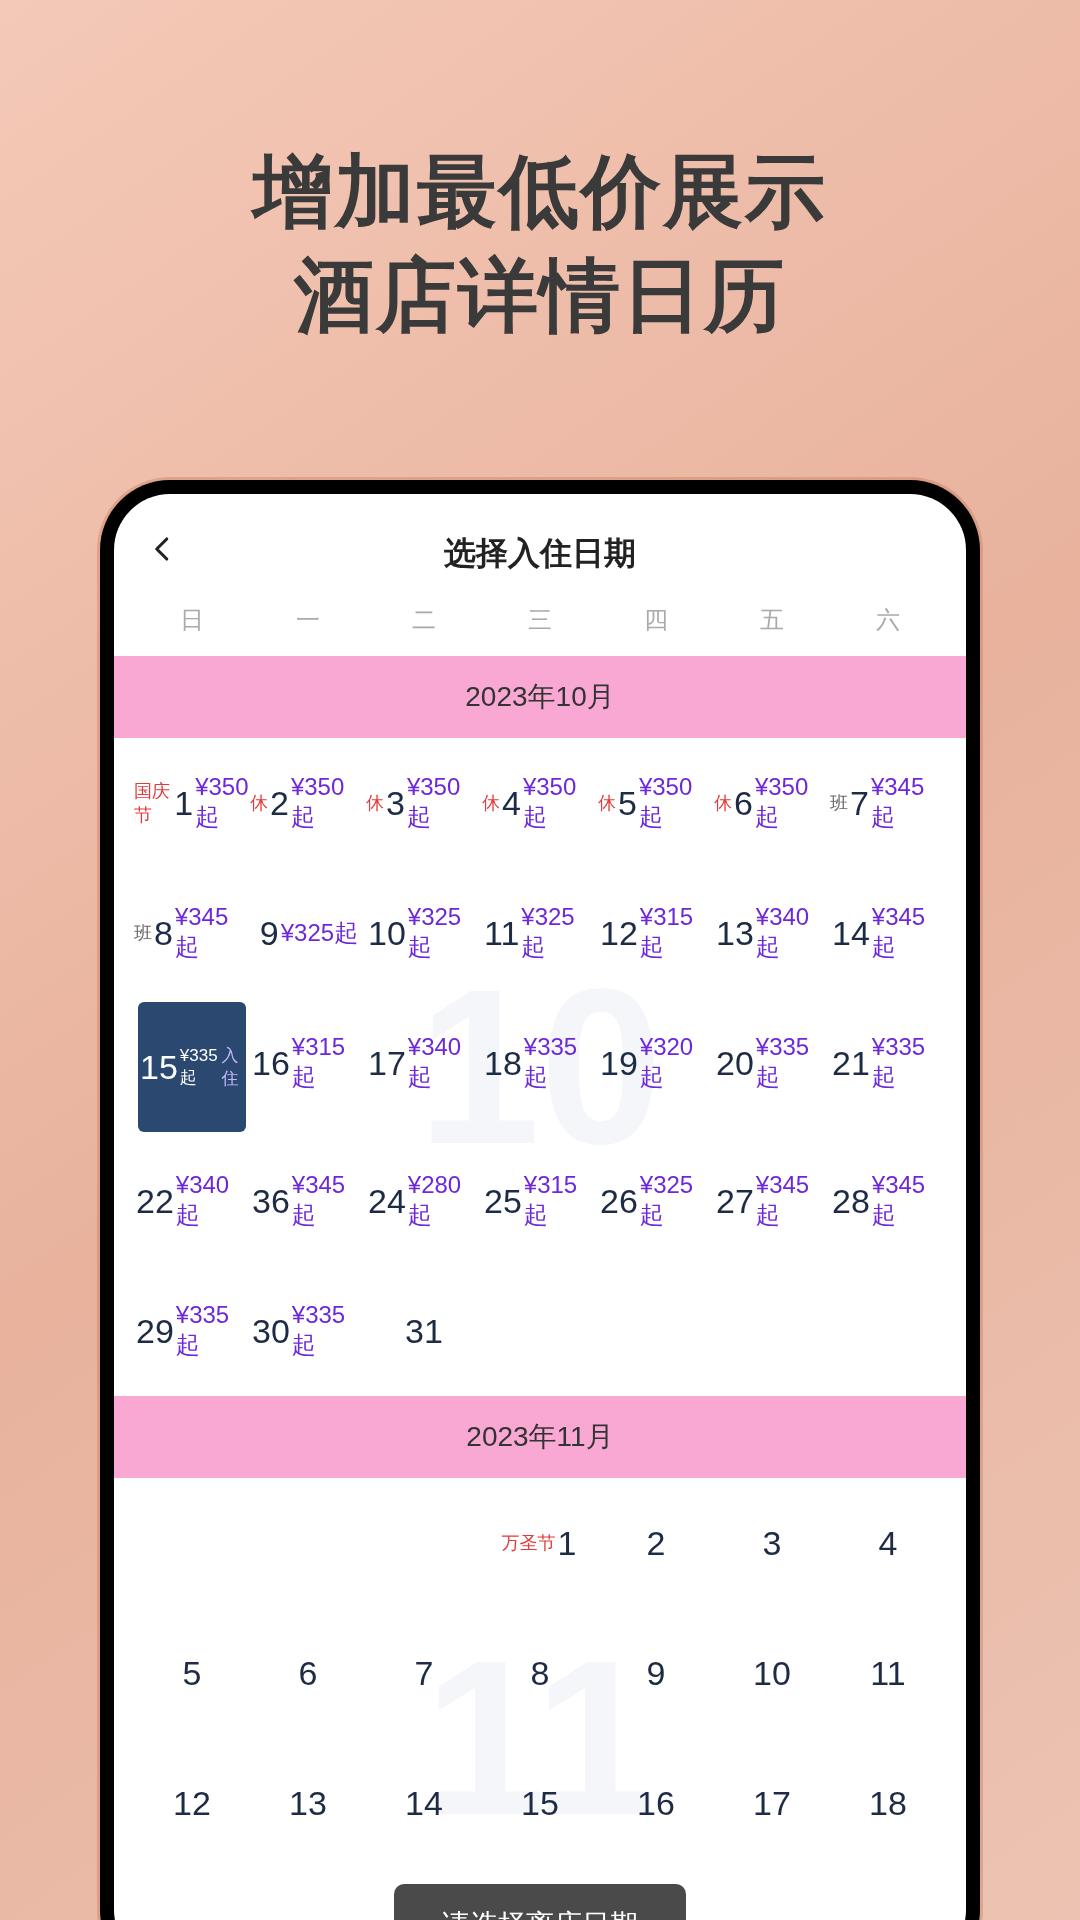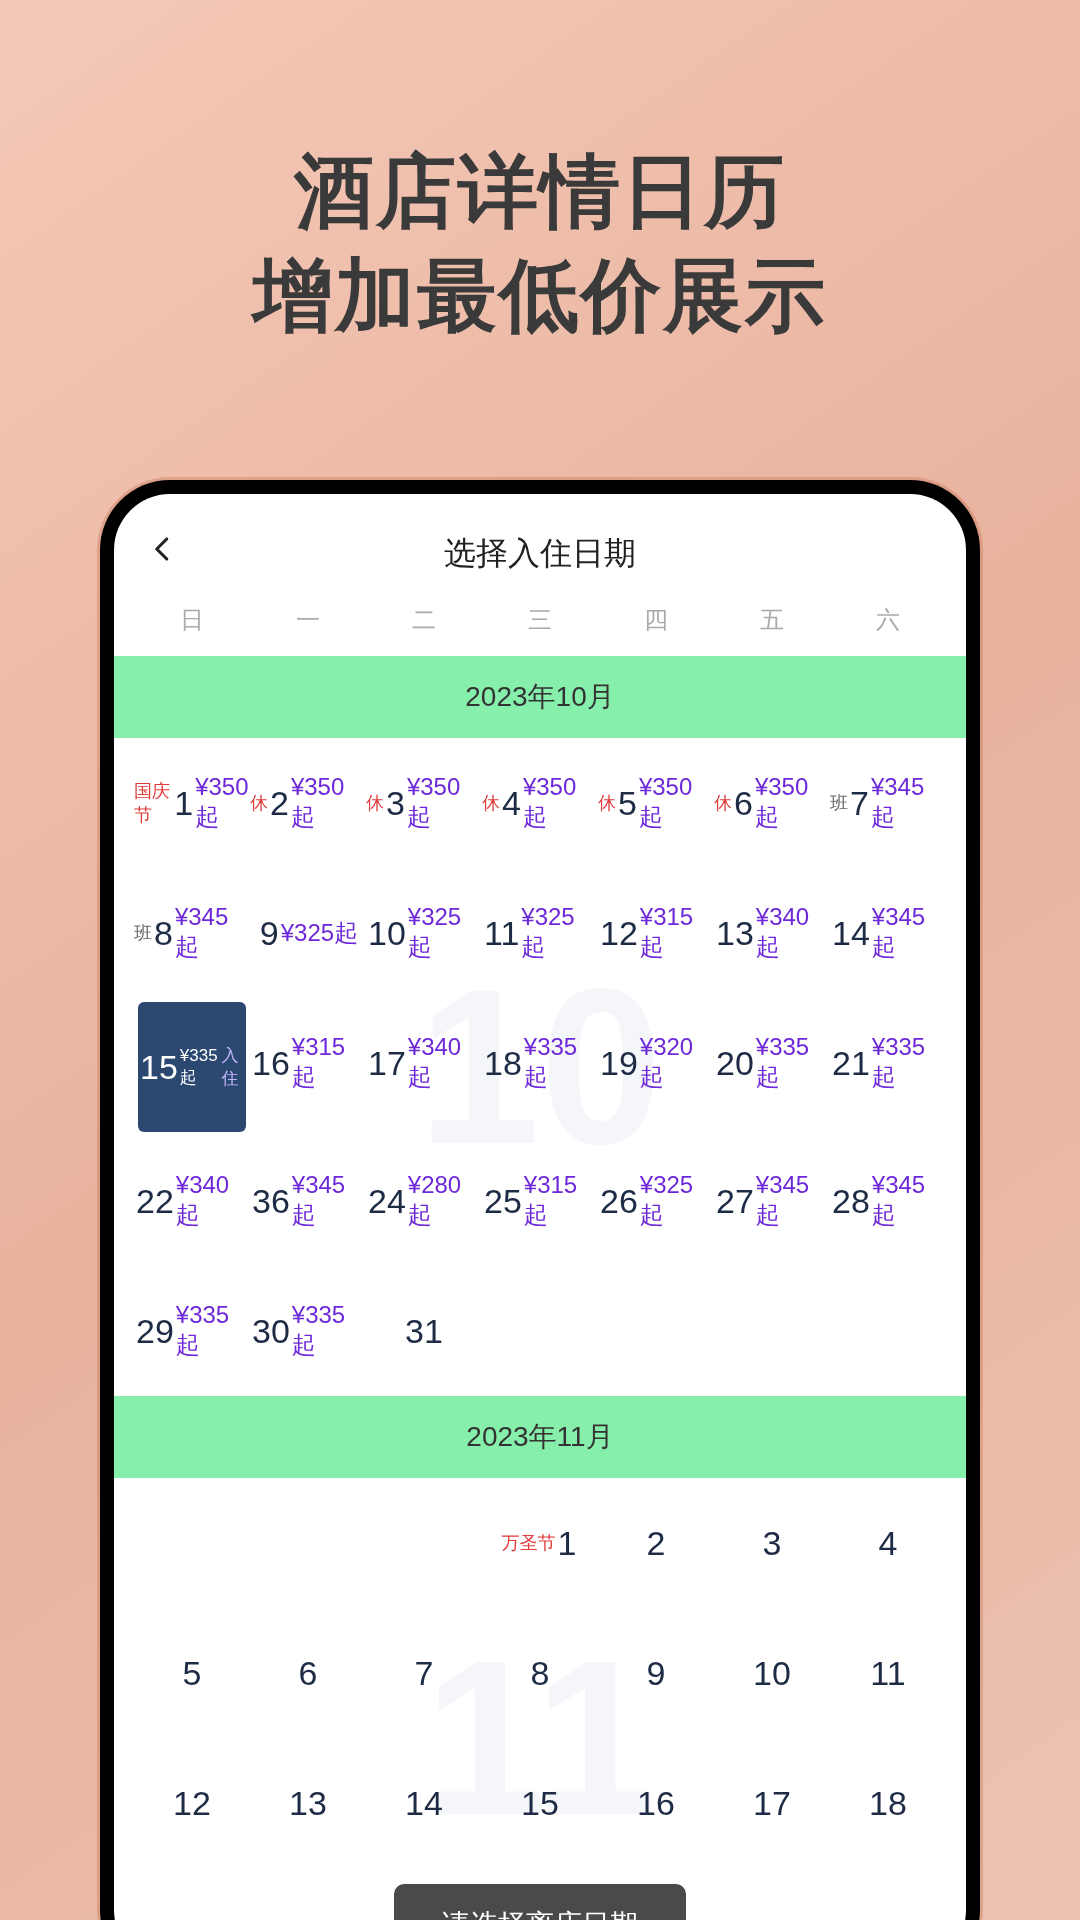--- a/index.html
+++ b/index.html
@@ -51,36 +51,36 @@
       padding-top: 20px;
     }
     .back-btn {
       position: absolute;
       left: 34px;
       top: 40px;
       width: 30px;
       height: 30px;
     }
     .back-btn svg { width: 100%; height: 100%; }
-    .topbar-title { font-size: 32px; color: #222; font-weight: 400; }
+    .topbar-title { font-size: 32px; color: #222; font-weight: 700; }
     .weekday-row {
       display: grid;
       grid-template-columns: repeat(7, 1fr);
       padding: 10px 20px 20px;
       text-align: center;
       color: #aaa;
       font-size: 24px;
     }
     .month-header {
       text-align: center;
       font-size: 28px;
       color: #333;
       font-weight: 500;
       padding: 22px 0;
-      background: #86efac;
+      background: #f9a8d4;
     }
     .cal-grid {
       display: grid;
       grid-template-columns: repeat(7, 1fr);
       padding: 0 20px;
       position: relative;
     }
     .watermark {
       position: absolute;
       left: 50%;
@@ -137,22 +137,22 @@
       padding: 22px 48px;
       border-radius: 10px 10px 0 0;
       font-size: 28px;
     }
     .nov-spacer { height: 130px; }
   </style>
 </head>
 <body>
 
 <div class="hero-title">
+  <div class="line">增加最低价展示</div>
   <div class="line">酒店详情日历</div>
-  <div class="line">增加最低价展示</div>
 </div>
 
 <div class="phone-frame">
   <div class="phone-screen">
 
     <div class="topbar">
       <div class="back-btn">
         <svg viewBox="0 0 24 24">
           <path d="M15 4 L7 12 L15 20" stroke="#222" stroke-width="2.5" fill="none" stroke-linecap="round" stroke-linejoin="round"></path>
         </svg>

